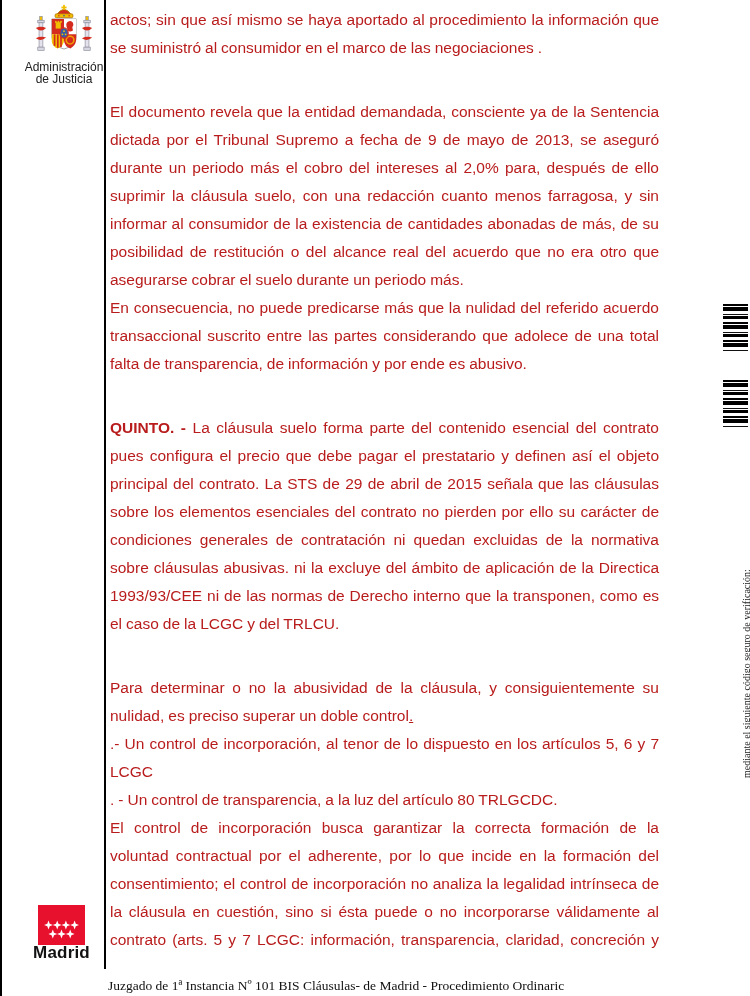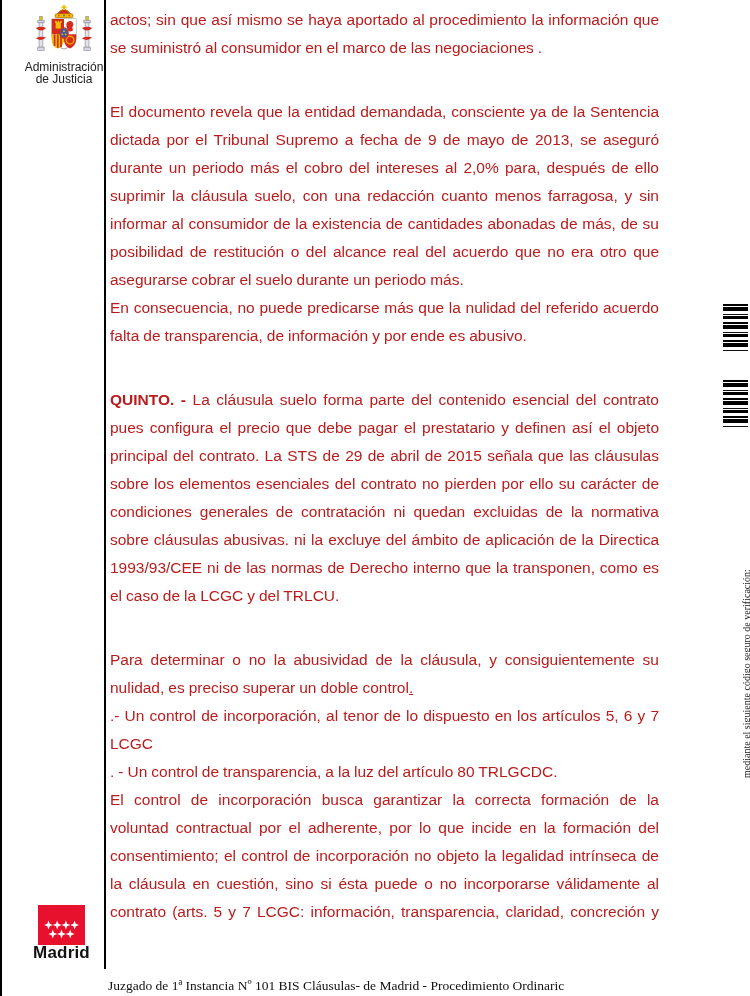--- a/index.html
+++ b/index.html
@@ -130,20 +130,21 @@
         <div class="line">El documento revela que la entidad demandada, consciente ya de la Sentencia</div>
         <div class="line">dictada por el Tribunal Supremo a fecha de 9 de mayo de 2013, se aseguró</div>
         <div class="line">durante un periodo más el cobro del intereses al 2,0% para, después de ello</div>
         <div class="line">suprimir la cláusula suelo, con una redacción cuanto menos farragosa, y sin</div>
         <div class="line">informar al consumidor de la existencia de cantidades abonadas de más, de su</div>
         <div class="line">posibilidad de restitución o del alcance real del acuerdo que no era otro que</div>
         <div class="line end">asegurarse cobrar el suelo durante un periodo más.</div>
       </div>
       <div class="para">
         <div class="line">En consecuencia, no puede predicarse más que la nulidad del referido acuerdo</div>
+        <div class="line">transaccional suscrito entre las partes considerando que adolece de una total</div>
         <div class="line end">falta de transparencia, de información y por ende es abusivo.</div>
       </div>
       <div class="para gap">
         <div class="line"><b>QUINTO. - </b>La cláusula suelo forma parte del contenido esencial del contrato</div>
         <div class="line">pues configura el precio que debe pagar el prestatario y definen así el objeto</div>
         <div class="line">principal del contrato. La STS de 29 de abril de 2015 señala que las cláusulas</div>
         <div class="line">sobre los elementos esenciales del contrato no pierden por ello su carácter de</div>
         <div class="line">condiciones generales de contratación ni quedan excluidas de la normativa</div>
         <div class="line">sobre cláusulas abusivas. ni la excluye del ámbito de aplicación de la Directica</div>
         <div class="line">1993/93/CEE ni de las normas de Derecho interno que la transponen, como es</div>
@@ -156,21 +157,21 @@
       <div class="para">
         <div class="line">.- Un control de incorporación, al tenor de lo dispuesto en los artículos 5, 6 y 7</div>
         <div class="line end">LCGC</div>
       </div>
       <div class="para">
         <div class="line end">. - Un control de transparencia, a la luz del artículo 80 TRLGCDC.</div>
       </div>
       <div class="para">
         <div class="line">El control de incorporación busca garantizar la correcta formación de la</div>
         <div class="line">voluntad contractual por el adherente, por lo que incide en la formación del</div>
-        <div class="line">consentimiento; el control de incorporación no objeto la legalidad intrínseca de</div>
+        <div class="line">consentimiento; el control de incorporación no analiza la legalidad intrínseca de</div>
         <div class="line">la cláusula en cuestión, sino si ésta puede o no incorporarse válidamente al</div>
         <div class="line">contrato (arts. 5 y 7 LCGC: información, transparencia, claridad, concreción y</div>
       </div>
     </div>
 
   <div class="footer">Juzgado de 1ª Instancia Nº 101 BIS Cláusulas- de Madrid - Procedimiento Ordinaric</div>
 
   <div class="madrid-flag">
     <svg width="47" height="40" viewBox="0 0 47 40" aria-hidden="true">
       <defs>

